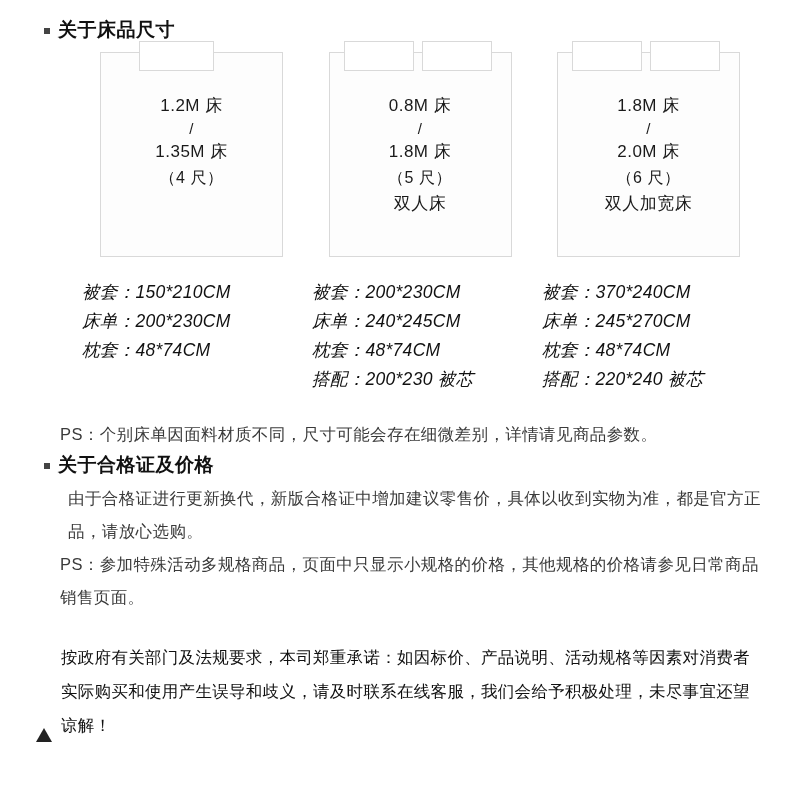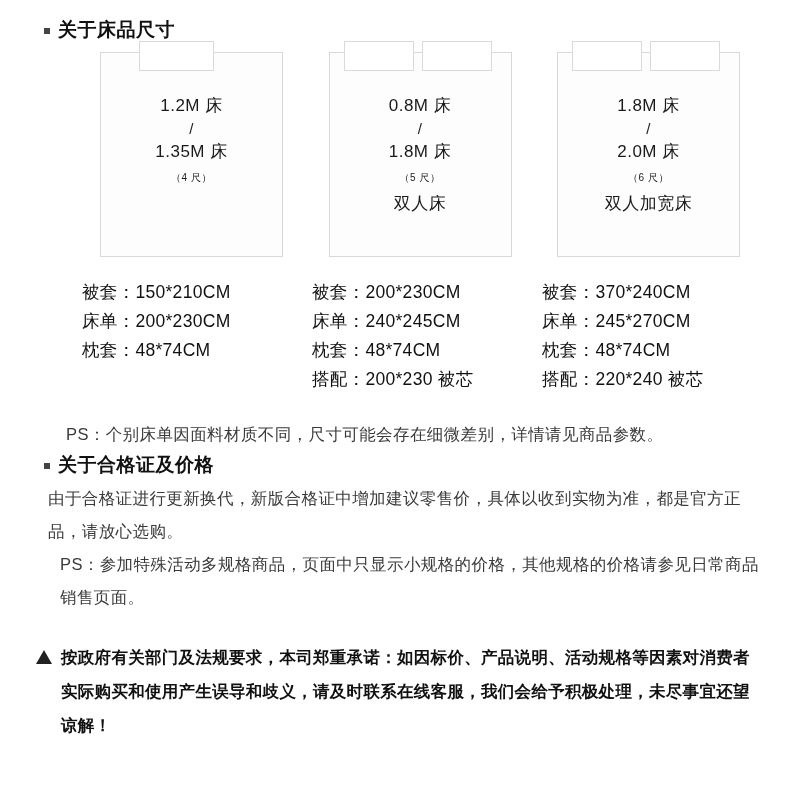--- a/index.html
+++ b/index.html
@@ -102,21 +102,21 @@
     font-size: 17px;
     line-height: 26px;
     color: #1a1a1a;
     letter-spacing: 0.5px;
   }
   .bed-text .slash {
     font-size: 15px;
     line-height: 20px;
   }
   .bed-text .chi {
-    font-size: 10px;
+    font-size: 16px;
     text-align: center;
   }
   .bed-text .kind {
     font-size: 17px;
   }
 
   
   .specs {
     position: absolute;
     left: 82px;
@@ -124,62 +124,62 @@
     width: 680px;
     display: flex;
     justify-content: space-between;
   }
   .spec-col {
     width: 220px;
     font-size: 17.5px;
     line-height: 29px;
     color: #111;
     letter-spacing: 0.3px;
+    font-style: italic;
   }
   .spec-col div {
     white-space: nowrap;
   }
 
   
   .para {
     position: absolute;
     font-size: 16.5px;
     line-height: 33px;
     color: #3a3a3a;
     letter-spacing: 0.4px;
   }
   #ps-size {
     left: 60px;
     top: 418px;
     width: 700px;
-    margin-left: 6px;
   }
   #cert-body {
-    left: 48px;
+    left: 68px;
     top: 482px;
     width: 700px;
   }
   #cert-ps {
     left: 60px;
     top: 548px;
     width: 700px;
   }
 
   
   .warning {
     position: absolute;
     left: 36px;
     top: 640px;
     width: 720px;
     display: flex;
-    align-items: flex-start;
+    align-items: flex-end;
     font-size: 16.5px;
     line-height: 34px;
     color: #111;
-    font-weight: bold;
+    font-weight: normal;
     letter-spacing: 0.3px;
   }
   .tri {
     width: 0;
     height: 0;
     border-left: 8px solid transparent;
     border-right: 8px solid transparent;
     border-bottom: 14px solid #222;
     margin-right: 9px;
     margin-top: 10px;

